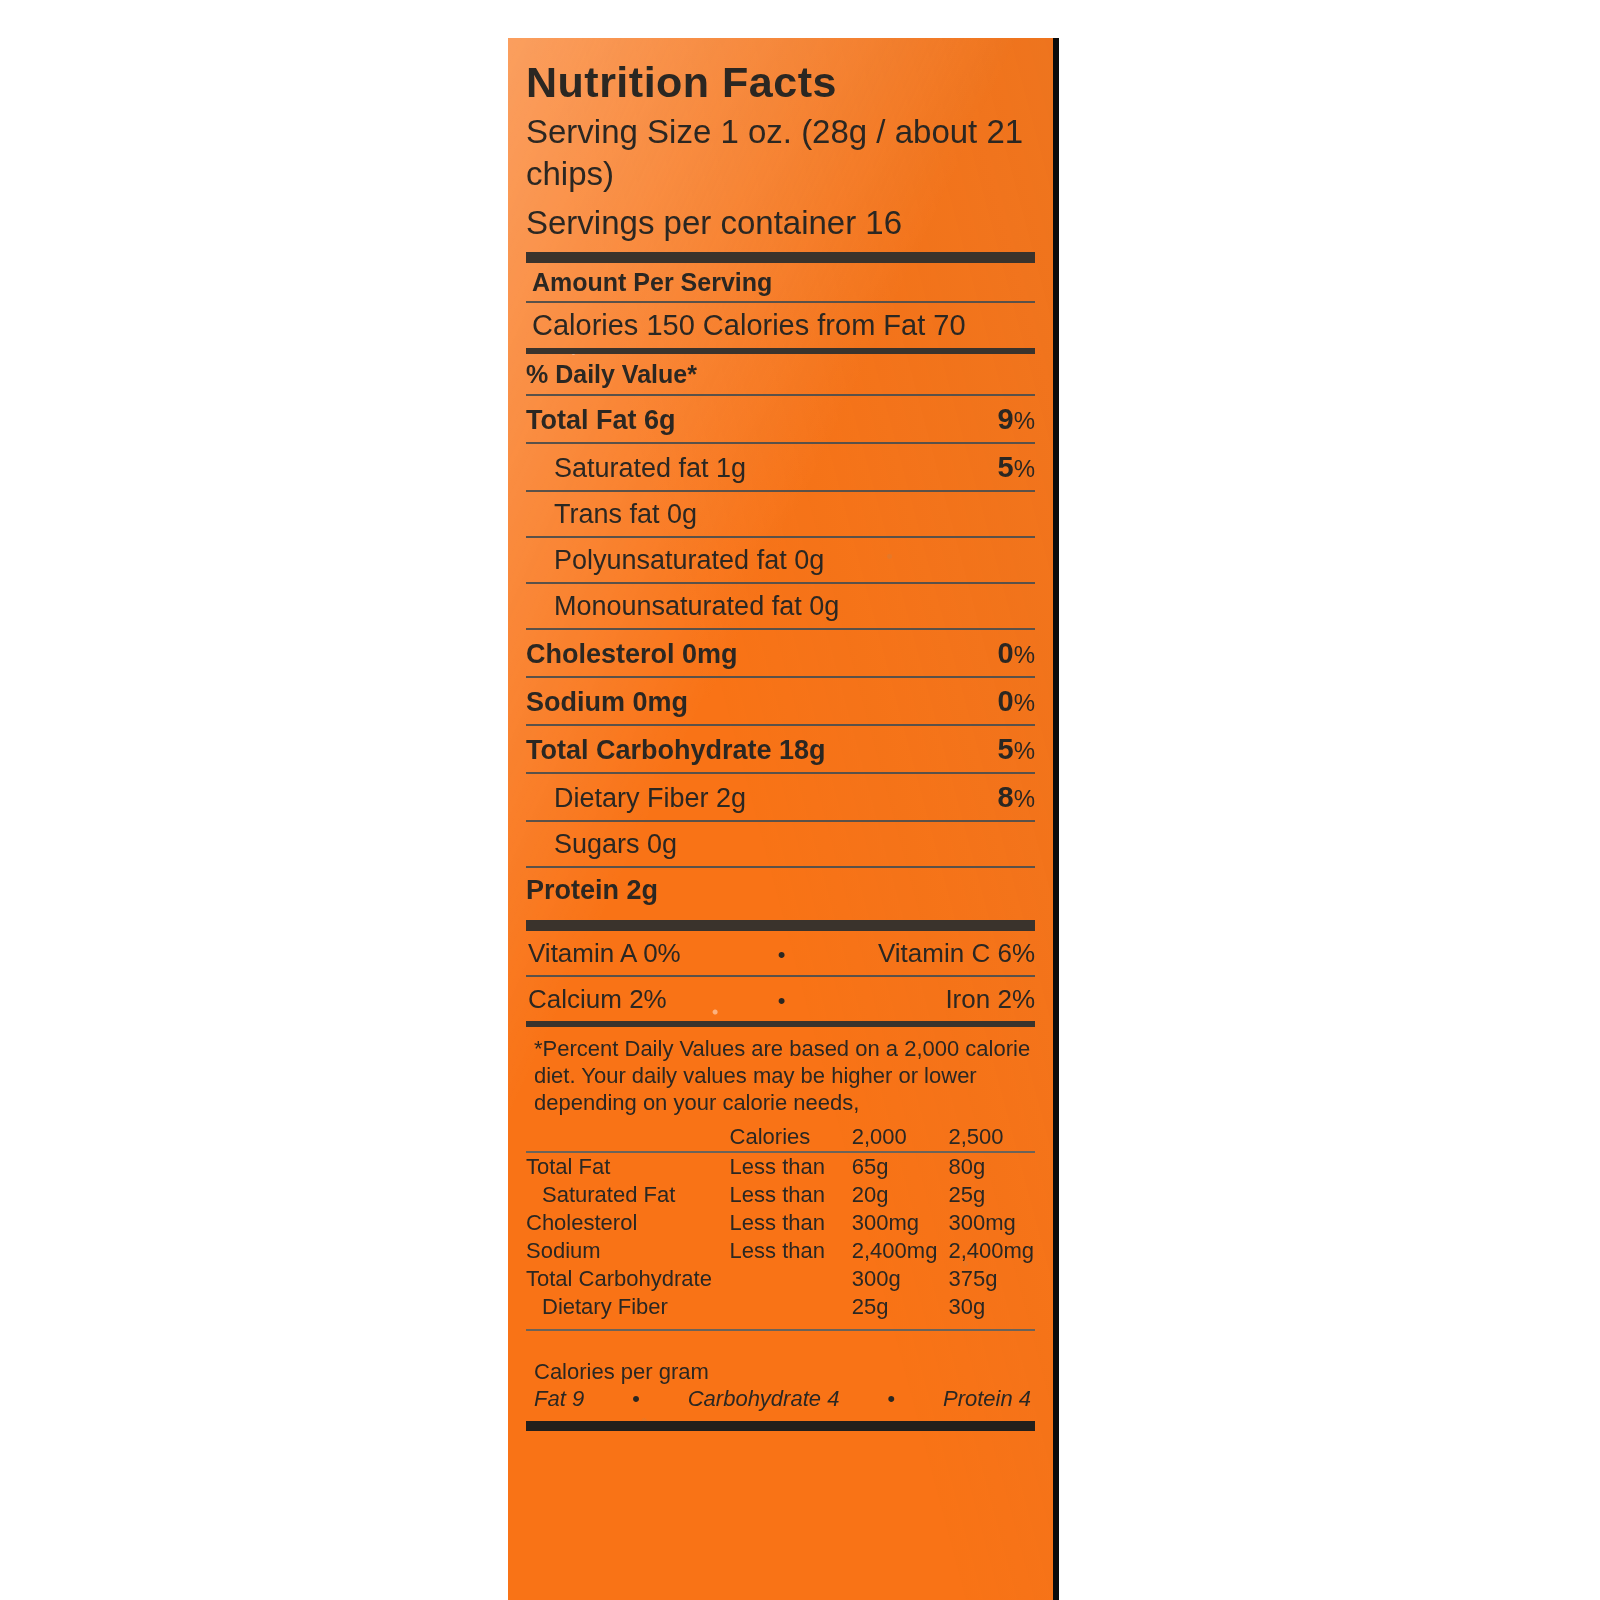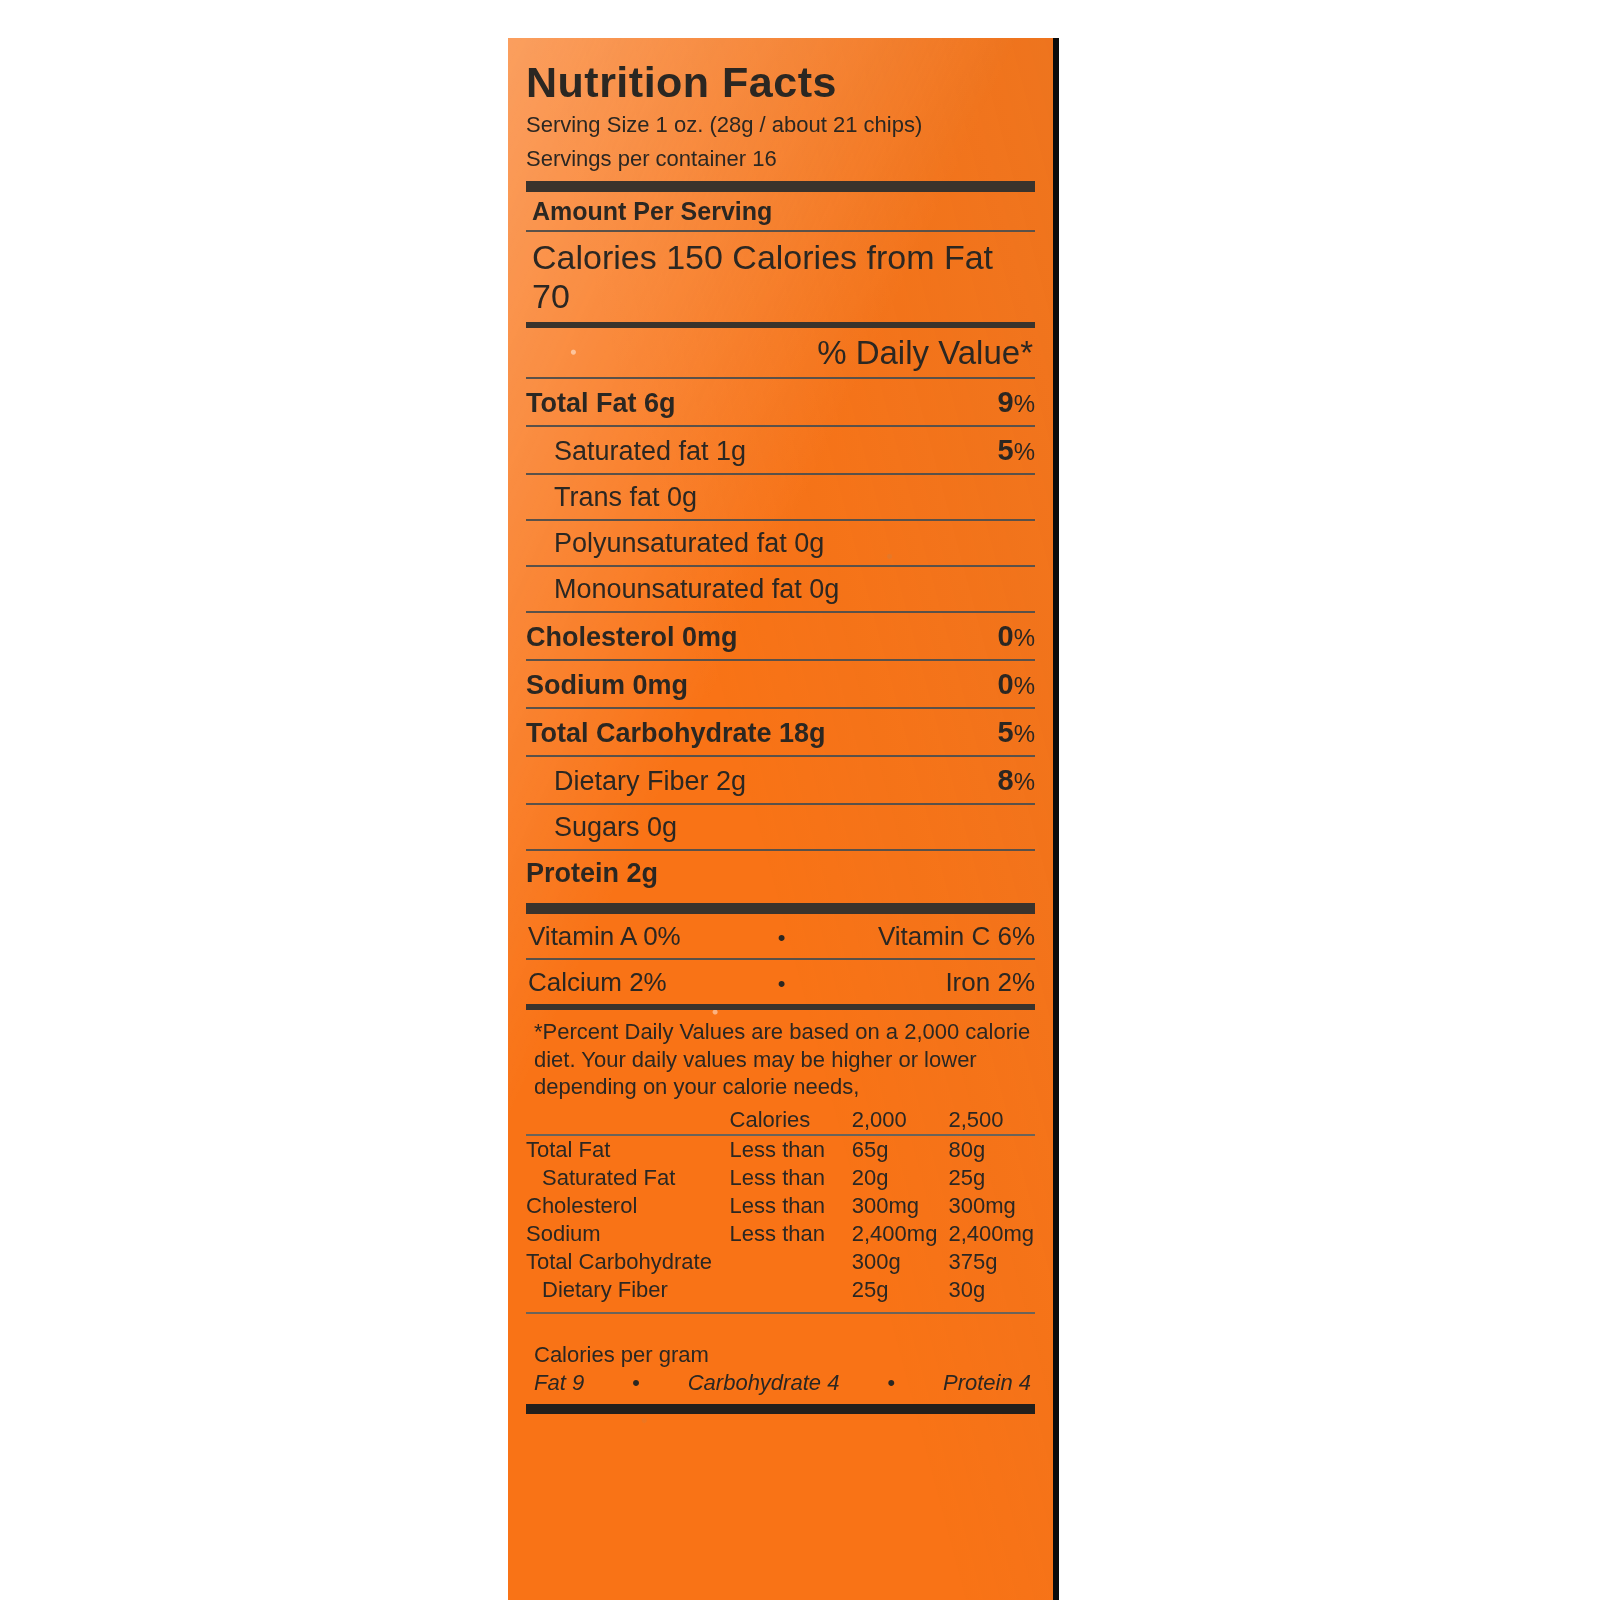--- a/index.html
+++ b/index.html
@@ -46,21 +46,21 @@
   .content { position: relative; z-index: 2; }
 
   .nf-title {
     font-size: 43px;
     font-weight: bold;
     letter-spacing: 0.5px;
     margin-top: 22px;
     line-height: 1.05;
   }
   .serving {
-    font-size: 22px;
+    font-size: 33px;
     line-height: 1.28;
     margin-top: 6px;
   }
 
   .rule-thick { height: 11px; background: #3a332c; margin: 8px 0 0 0; }
   .rule-med   { height: 6px;  background: #3a332c; }
   .rule-thin  { height: 2px;  background: #5a5149; }
   .rule-hair  { height: 2px;  background: #6b6359; }
 
   .row {
@@ -75,27 +75,26 @@
   .row .right .pct { font-weight: normal; font-size: 24px; }
   .b { font-weight: bold; }
   .indent-1 { padding-left: 28px; }
 
   .amt {
     font-size: 25px;
     font-weight: bold;
     padding: 5px 0 4px 6px;
   }
   .cal {
-    font-size: 34px;
+    font-size: 29px;
     padding: 6px 0 6px 6px;
   }
   .dv {
-    text-align: right;
-    font-size: 33px;
-    font-weight: normal;
+    font-size: 25px;
+    font-weight: bold;
     padding: 6px 2px 5px 0;
   }
 
   .vit {
     display: flex;
     align-items: baseline;
     font-size: 26px;
     padding: 7px 0 6px 2px;
   }
   .vit .cell { flex: 1; }

